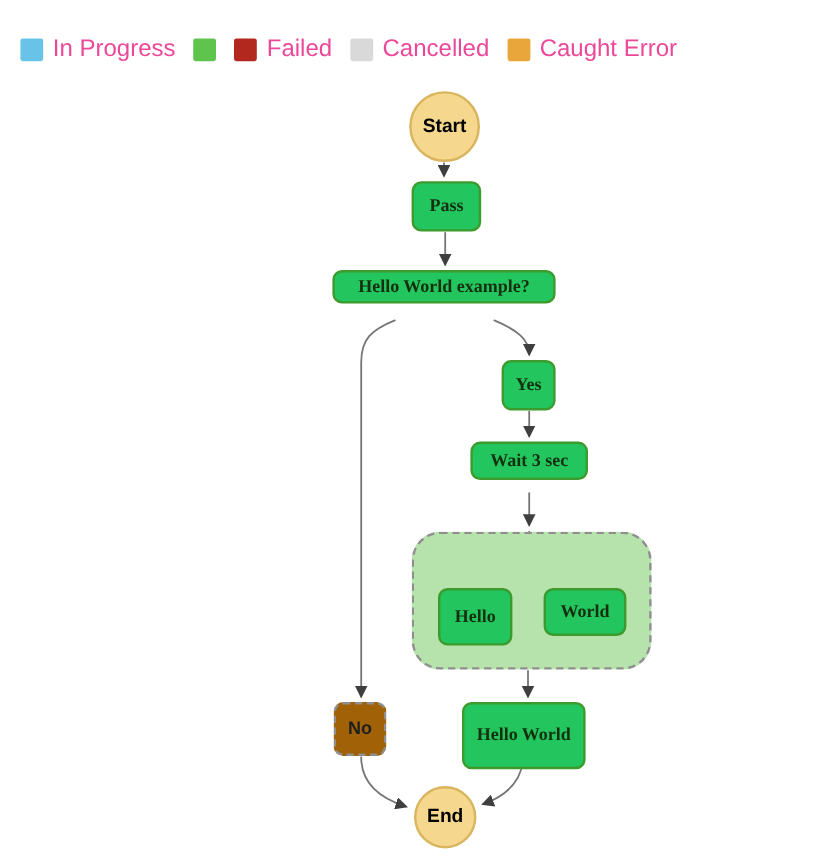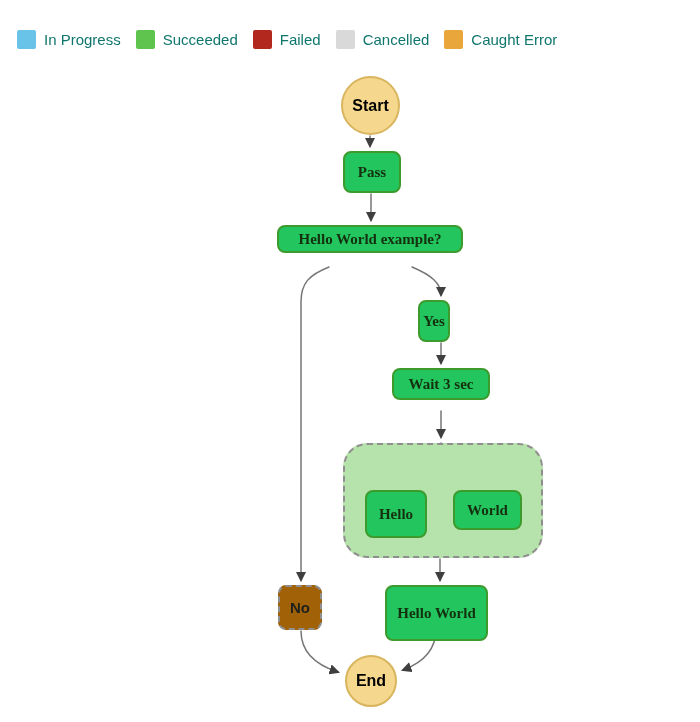--- a/index.html
+++ b/index.html
@@ -14,21 +14,21 @@
   
   .legend {
     position:absolute; left:17px; top:30px;
     display:flex; align-items:center; gap:15px;
   }
   .legend-item { display:flex; align-items:center; gap:8px; }
   .legend-swatch {
     width:19px; height:19px; border-radius:2px; display:inline-block;
   }
   .legend-label {
-    font-size:15px; color:#0f766e; font-weight:400;
+    font-size:20px; color:#ec4899; font-weight:400;
     white-space:nowrap;
   }
 
   
   svg.edges { position:absolute; left:0; top:0; width:700px; height:722px; }
 
   
   .node {
     position:absolute; box-sizing:border-box;
     display:flex; align-items:center; justify-content:center;
@@ -57,42 +57,41 @@
     position:absolute; box-sizing:border-box;
     background:#b6e3ab;
     border:2px dashed #8f8f8f;
     border-radius:24px;
   }
 
   
   #node-start        { left:341px; top:76px;  width:59px;  height:59px; }
   #node-pass         { left:343px; top:151px; width:58px;  height:42px; }
   #node-choice       { left:277px; top:225px; width:186px; height:28px; }
-  #node-yes          { left:418px; top:300px; width:32px;  height:42px; }
+  #node-yes          { left:418px; top:300px; width:45px;  height:42px; }
   #node-wait         { left:392px; top:368px; width:98px;  height:32px; }
   #node-parallel     { left:343px; top:443px; width:200px; height:115px; }
   #node-hello        { left:365px; top:490px; width:62px;  height:48px; }
   #node-world        { left:453px; top:490px; width:69px;  height:40px; }
   #node-no           { left:278px; top:585px; width:44px;  height:45px; }
   #node-hello-world  { left:385px; top:585px; width:103px; height:56px; }
   #node-end          { left:345px; top:655px; width:52px;  height:52px; }
 </style>
 </head>
 <body>
 
 <div class="canvas">
 
   <div class="legend">
     <div class="legend-item">
       <span class="legend-swatch" style="background: rgb(105, 195, 233);"></span>
       <span class="legend-label">In Progress</span>
     </div>
     <div class="legend-item">
       <span class="legend-swatch" style="background: rgb(94, 196, 78);"></span>
-      <span class="legend-label">Succeeded</span>
     </div>
     <div class="legend-item">
       <span class="legend-swatch" style="background: rgb(178, 40, 30);"></span>
       <span class="legend-label">Failed</span>
     </div>
     <div class="legend-item">
       <span class="legend-swatch" style="background: rgb(217, 217, 217);"></span>
       <span class="legend-label">Cancelled</span>
     </div>
     <div class="legend-item">

